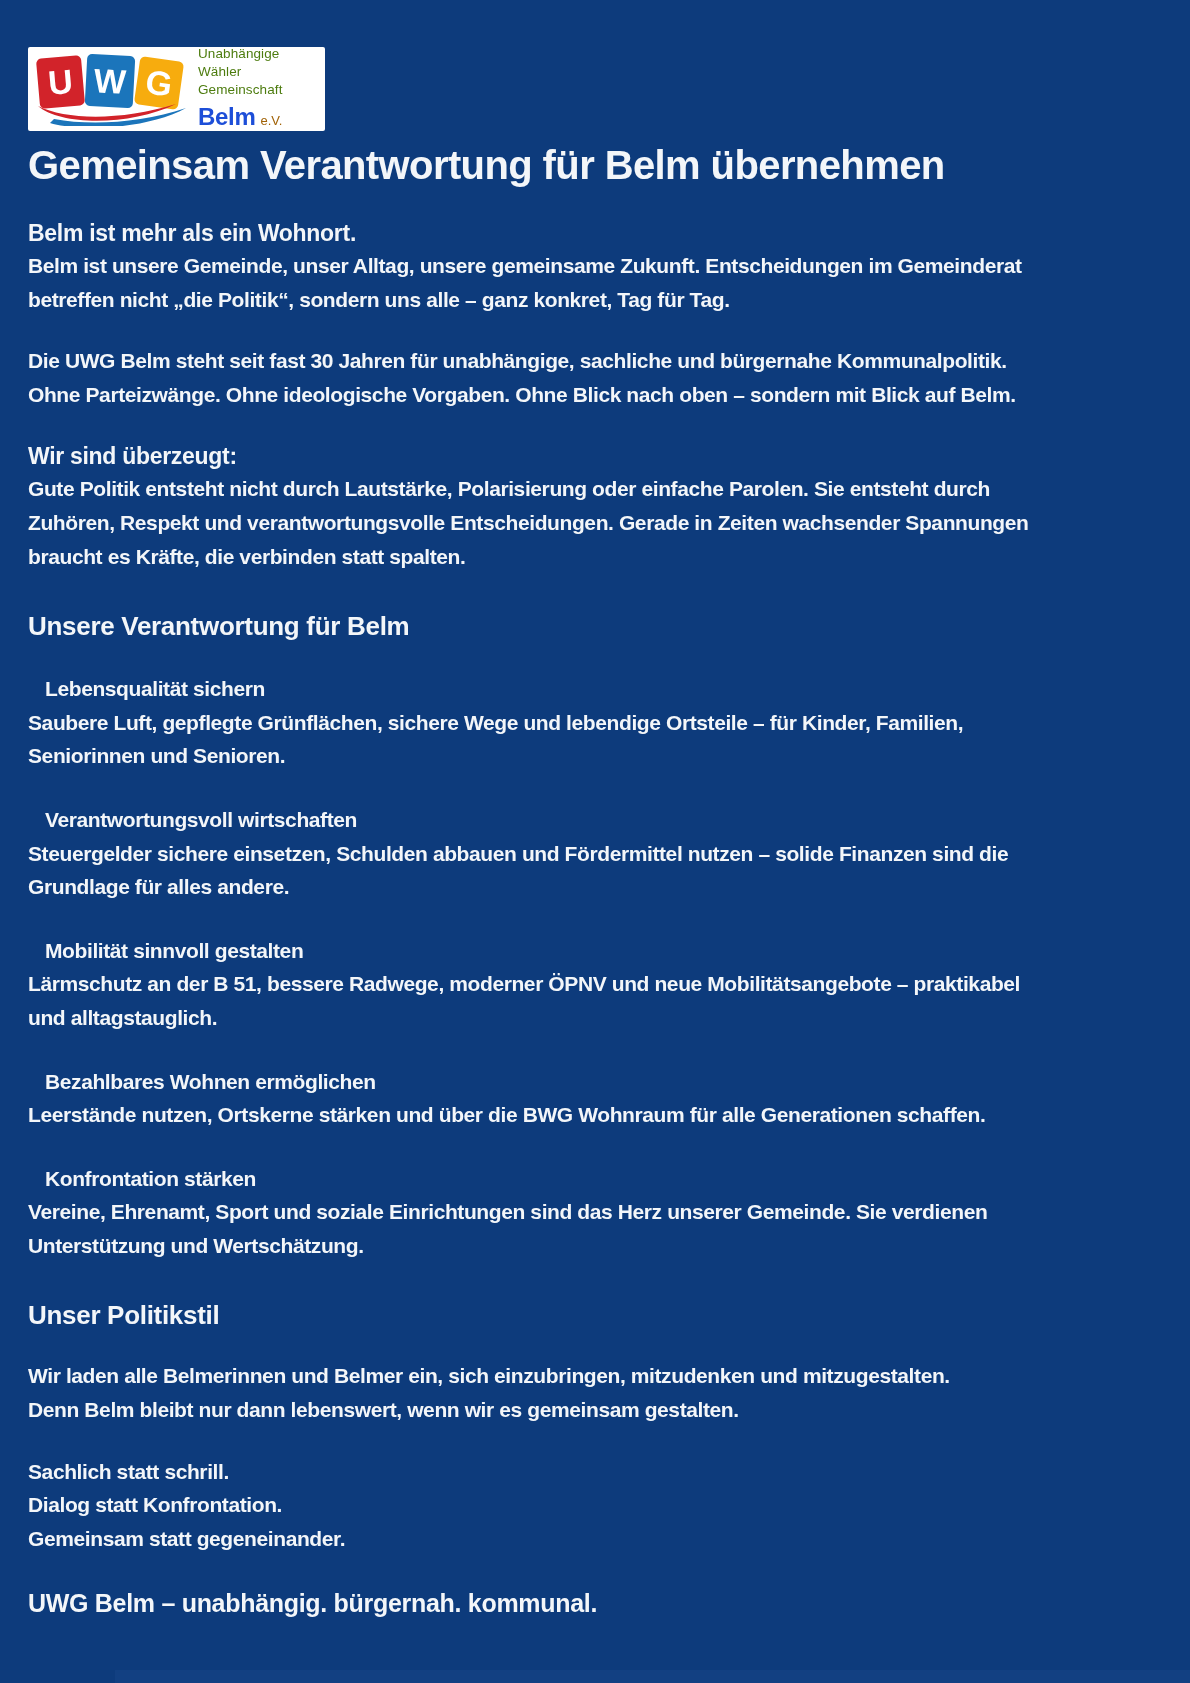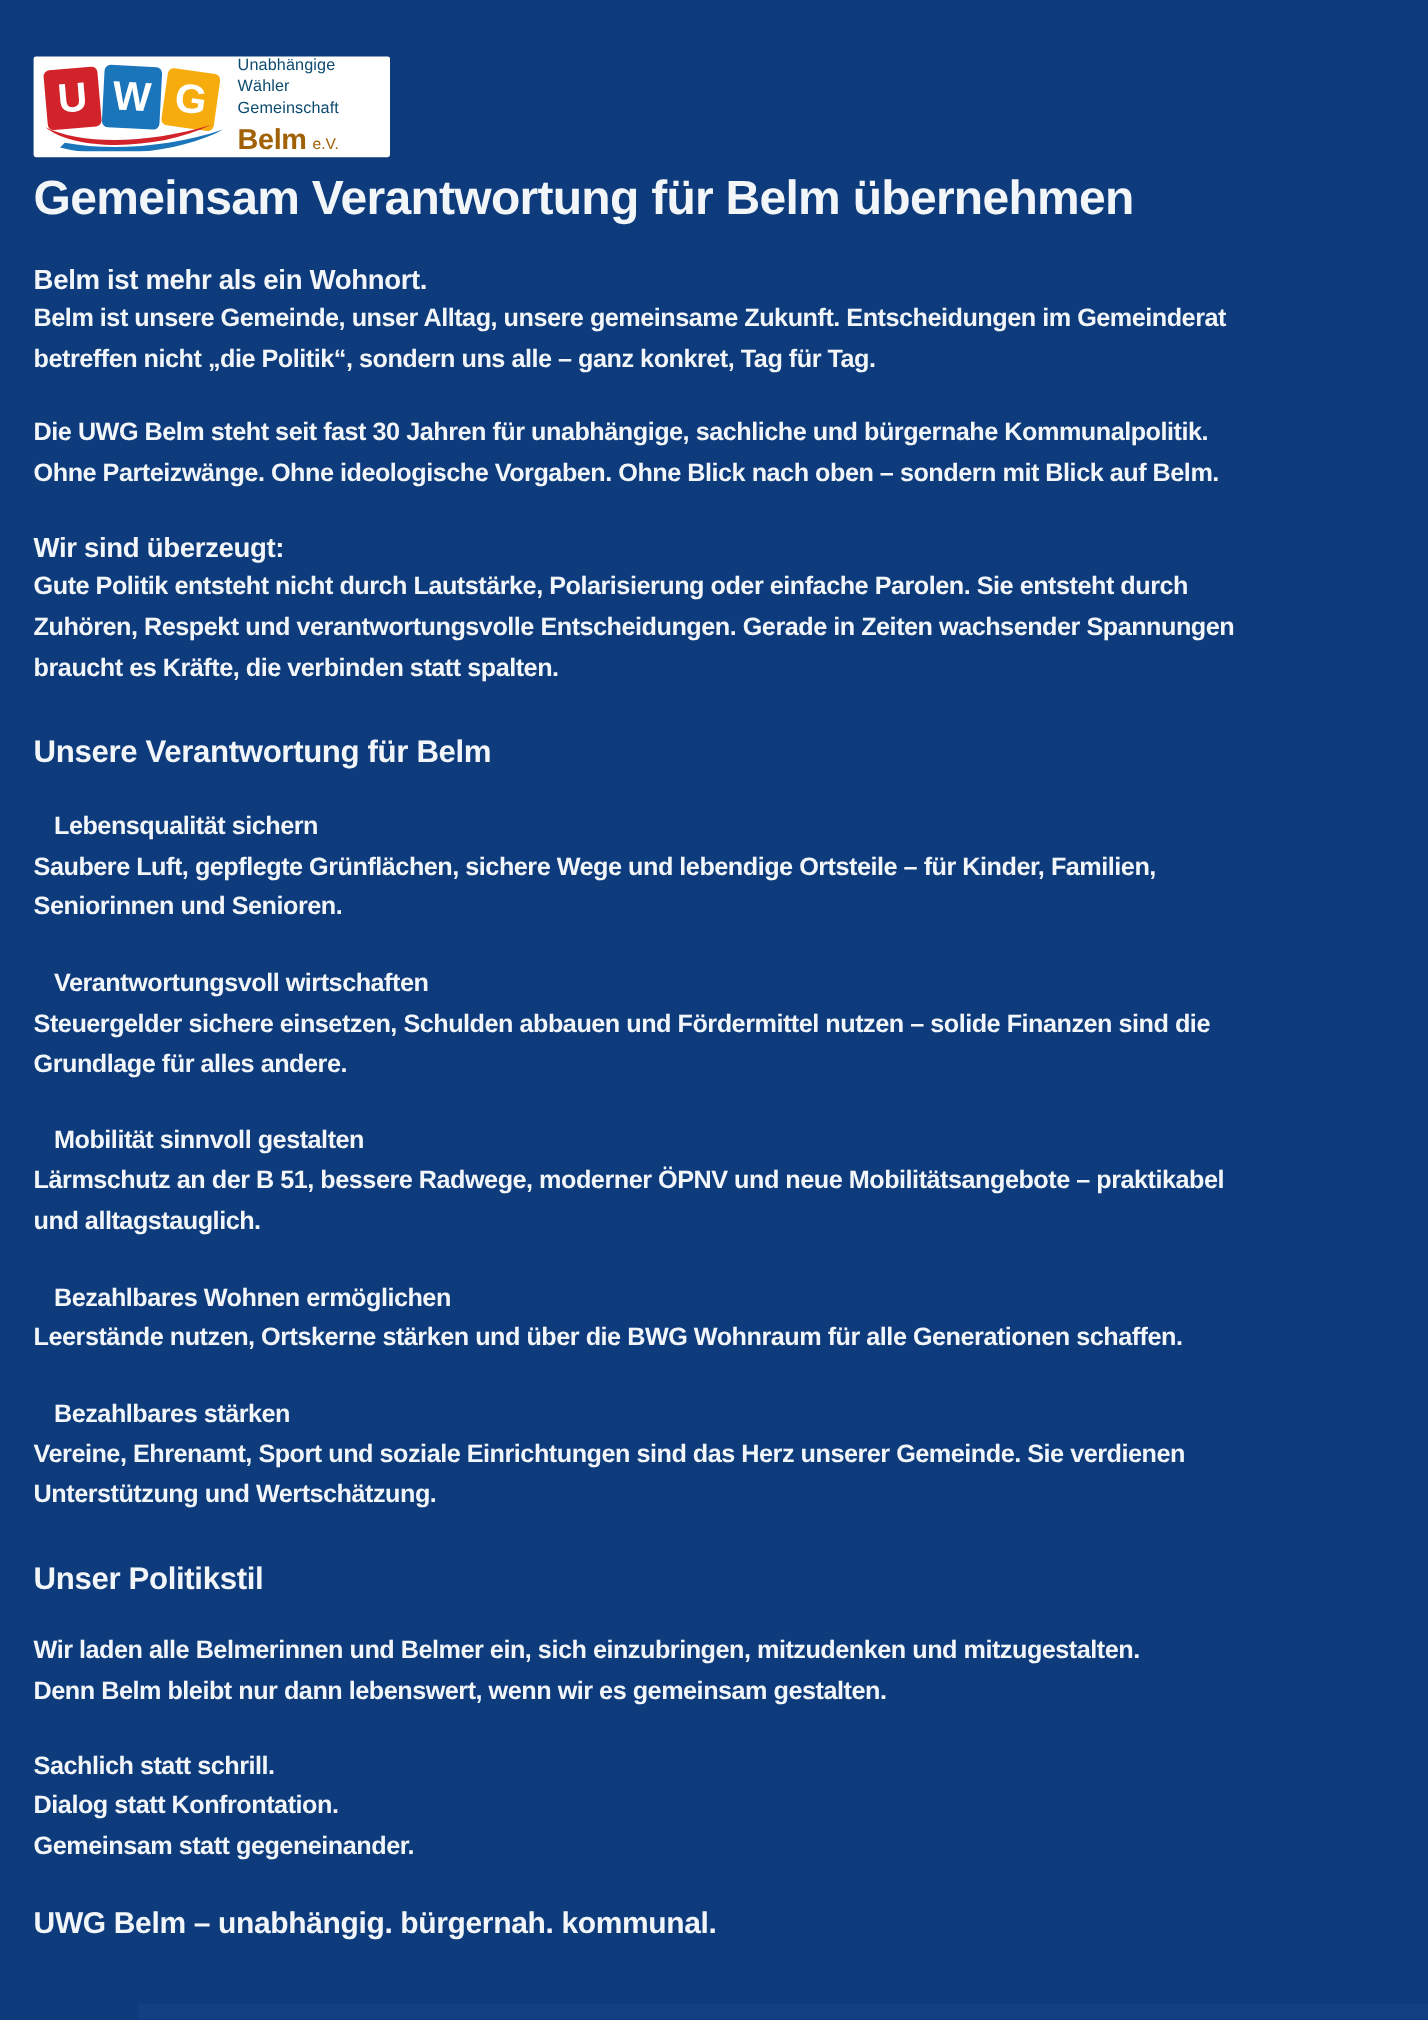--- a/index.html
+++ b/index.html
@@ -57,32 +57,32 @@
     left: 0;
     bottom: 0;
     z-index: 5;
   }
   .logo-text {
     margin-left: 10px;
     line-height: 1.35;
   }
   .org-line {
     font-size: 13.5px;
-    color: #0c4a6e;
+    color: #4d7c0f;
     letter-spacing: 0.1px;
   }
   .org-name-row {
     display: flex;
     align-items: baseline;
     margin-top: 1px;
   }
   .org-name {
     font-size: 24px;
     font-weight: 700;
-    color: #a16207;
+    color: #1d4ed8;
     letter-spacing: -0.3px;
   }
   .org-suffix {
     font-size: 13px;
     color: #a16207;
     margin-left: 5px;
   }
 
   
   .title {
@@ -197,21 +197,21 @@
     <p class="body">Steuergelder sichere einsetzen, Schulden abbauen und Fördermittel nutzen – solide Finanzen sind die
 Grundlage für alles andere.</p>
 
     <h3 class="item-heading">Mobilität sinnvoll gestalten</h3>
     <p class="body">Lärmschutz an der B 51, bessere Radwege, moderner ÖPNV und neue Mobilitätsangebote – praktikabel
 und alltagstauglich.</p>
 
     <h3 class="item-heading">Bezahlbares Wohnen ermöglichen</h3>
     <p class="body">Leerstände nutzen, Ortskerne stärken und über die BWG Wohnraum für alle Generationen schaffen.</p>
 
-    <h3 class="item-heading">Bezahlbares stärken</h3>
+    <h3 class="item-heading">Konfrontation stärken</h3>
     <p class="body">Vereine, Ehrenamt, Sport und soziale Einrichtungen sind das Herz unserer Gemeinde. Sie verdienen
 Unterstützung und Wertschätzung.</p>
 
     <h2 class="section-heading">Unser Politikstil</h2>
 
     <p class="body spaced">Wir laden alle Belmerinnen und Belmer ein, sich einzubringen, mitzudenken und mitzugestalten.
 Denn Belm bleibt nur dann lebenswert, wenn wir es gemeinsam gestalten.</p>
 
     <p class="body spaced">Sachlich statt schrill.
 Dialog statt Konfrontation.

